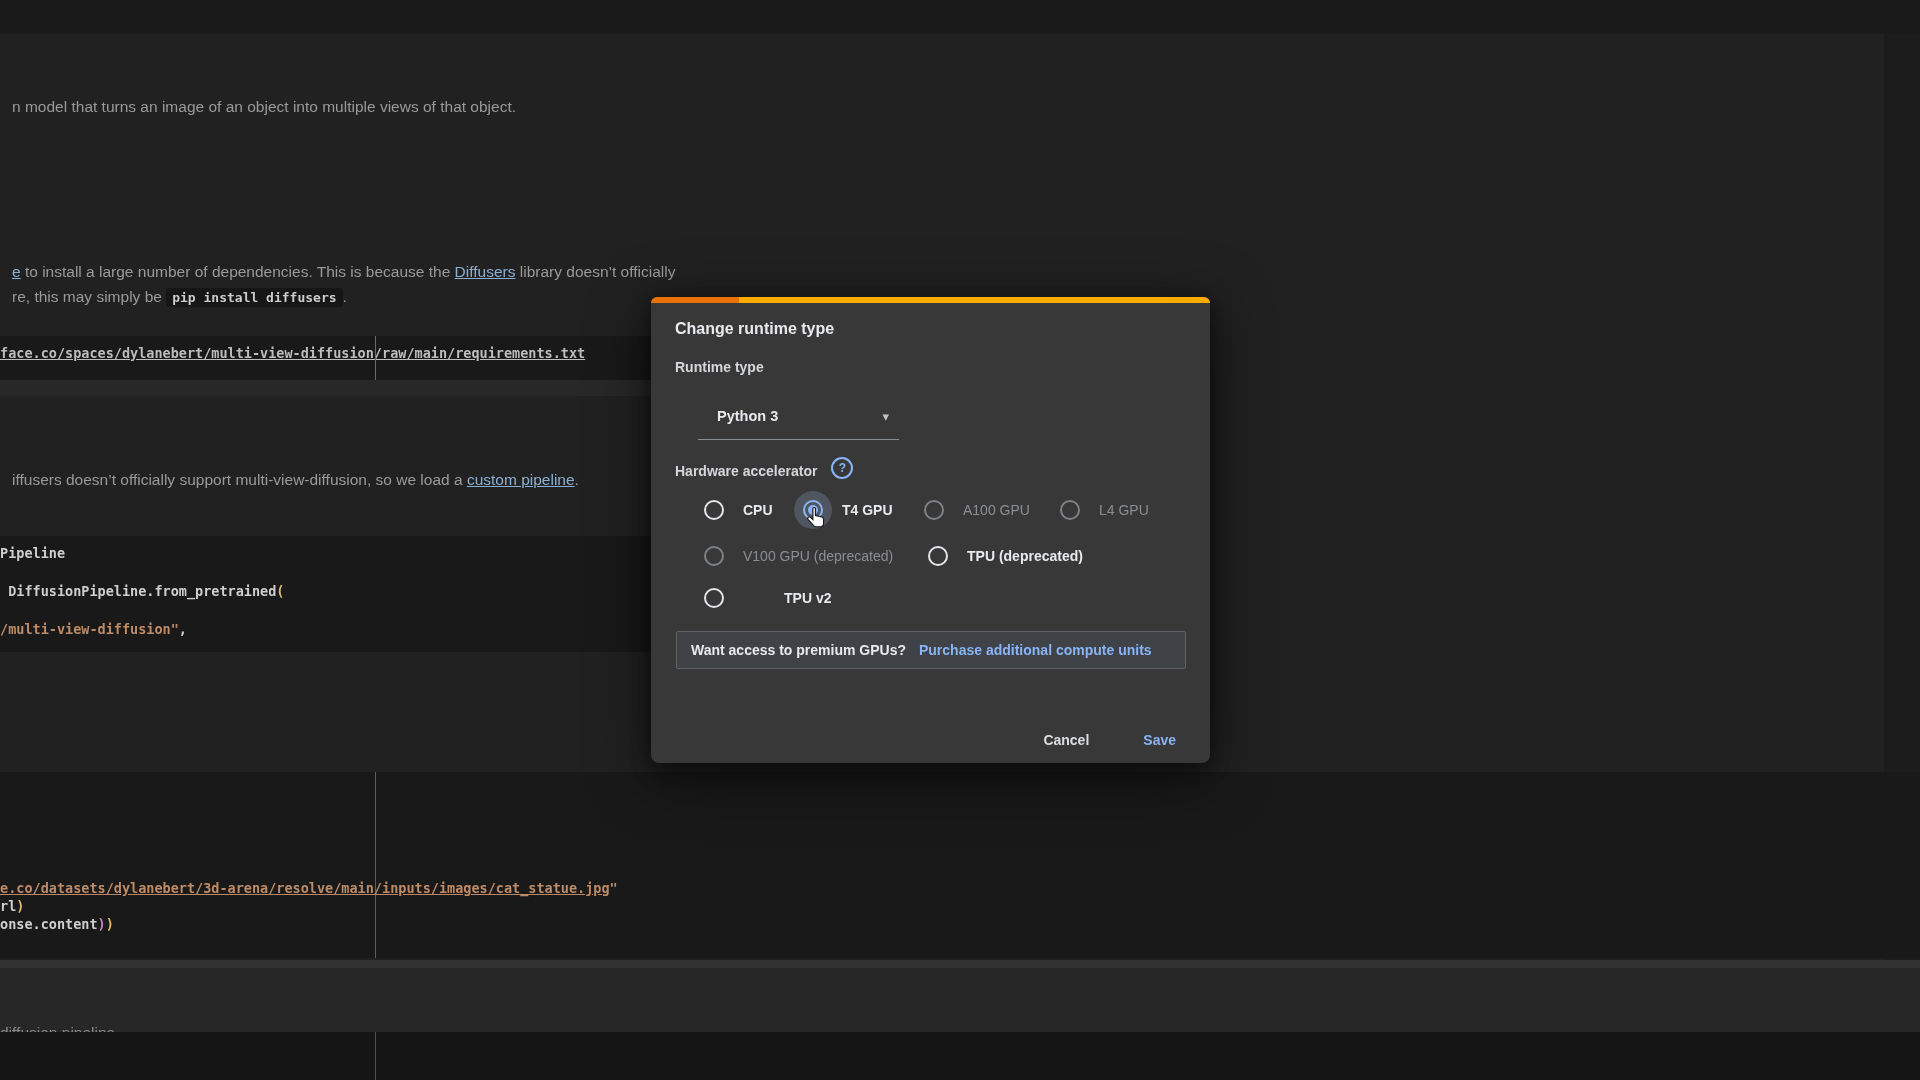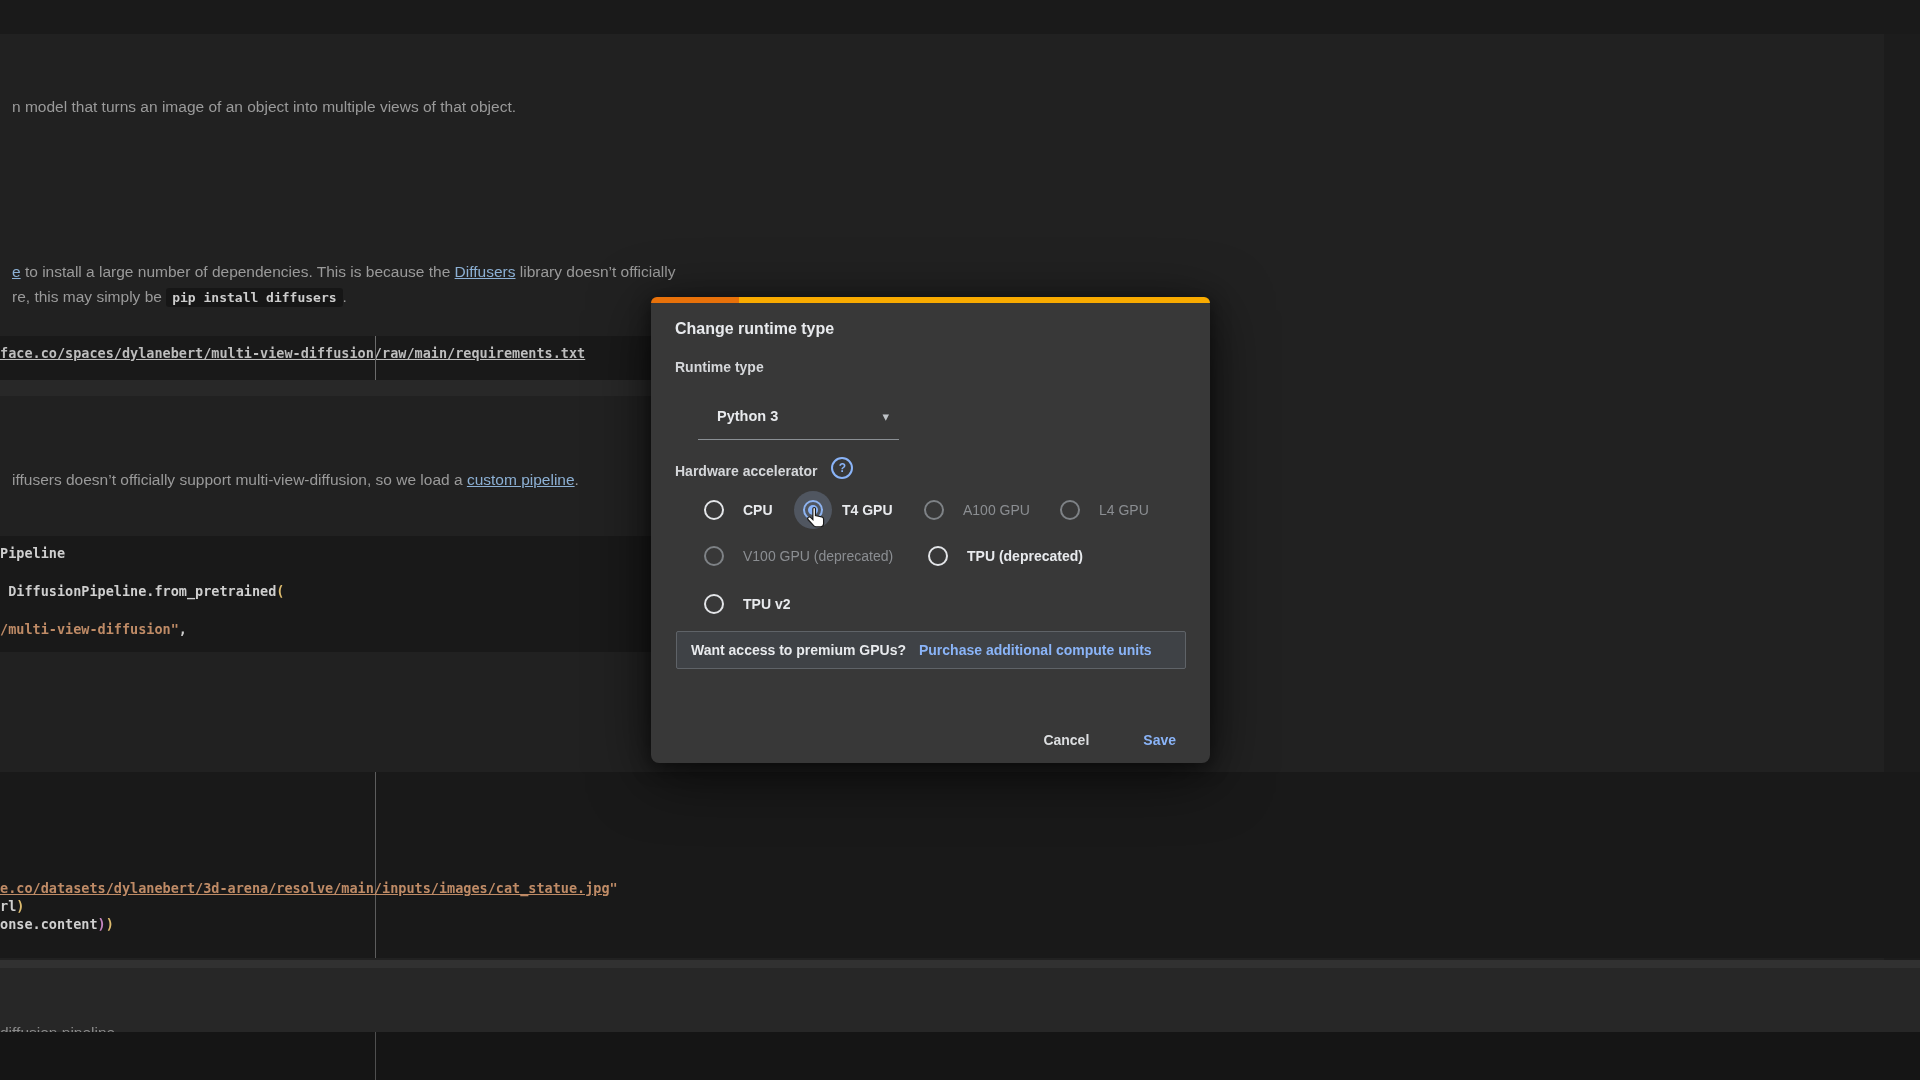--- a/index.html
+++ b/index.html
@@ -134,21 +134,21 @@
 
     <div class="radio-item disabled" style="left:53px;top:247px;">
       <span class="rcircle"></span>
       <span class="rlabel">V100 GPU (deprecated)</span>
     </div>
     <div class="radio-item" style="left:277px;top:247px;">
       <span class="rcircle"></span>
       <span class="rlabel">TPU (deprecated)</span>
     </div>
 
-    <div class="radio-item" style="left:53px;top:295px;">
+    <div class="radio-item" style="left:53px;top:289px;gap:41px;">
       <span class="rcircle"></span>
       <span class="rlabel">TPU v2</span>
     </div>
 
     <div id="banner" class="abs">
       <span class="banner-text">Want access to premium GPUs?</span>
       <span class="banner-link">Purchase additional compute units</span>
     </div>
 
     <div id="dlg-actions" class="abs">

